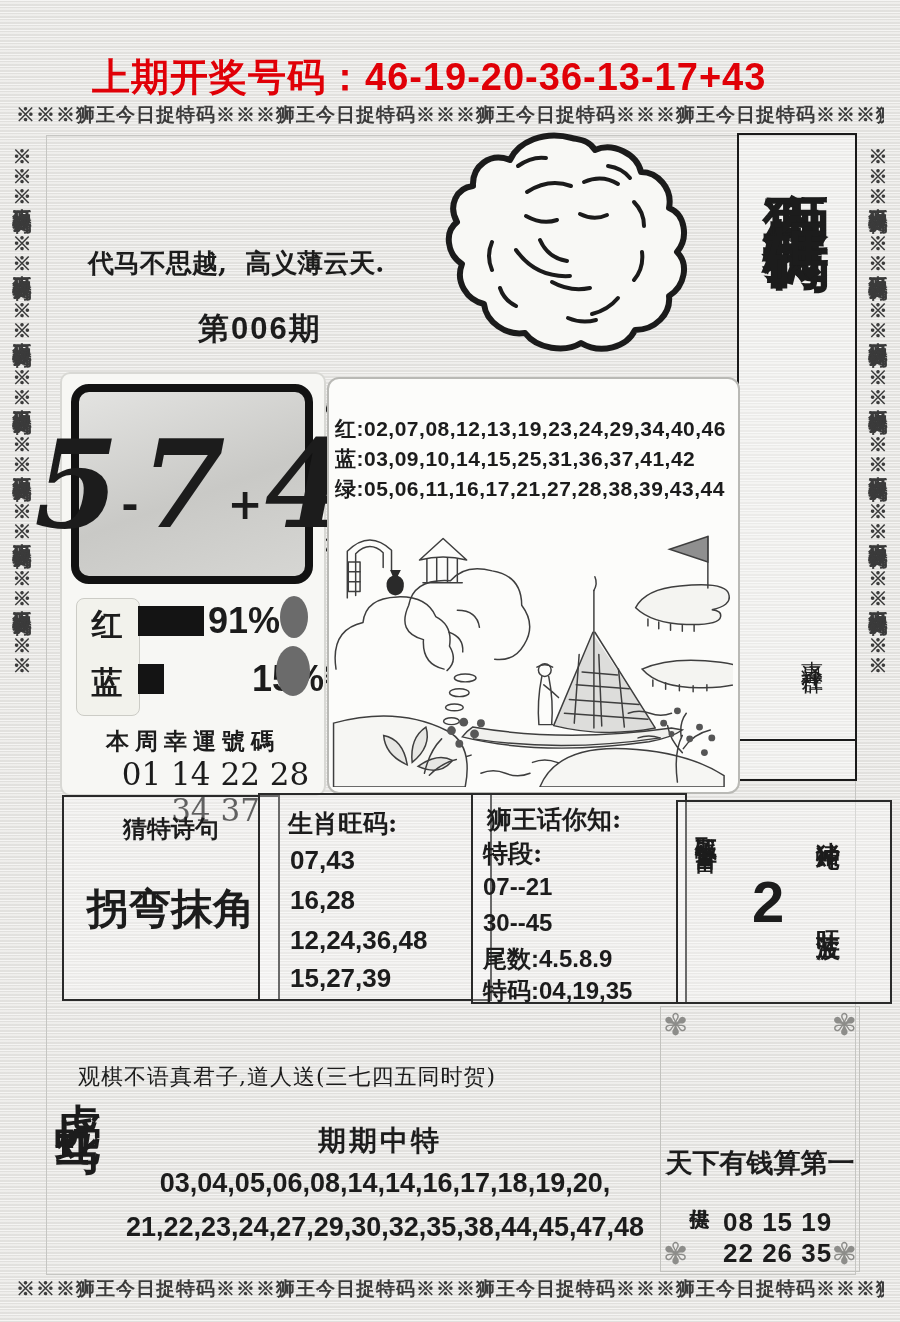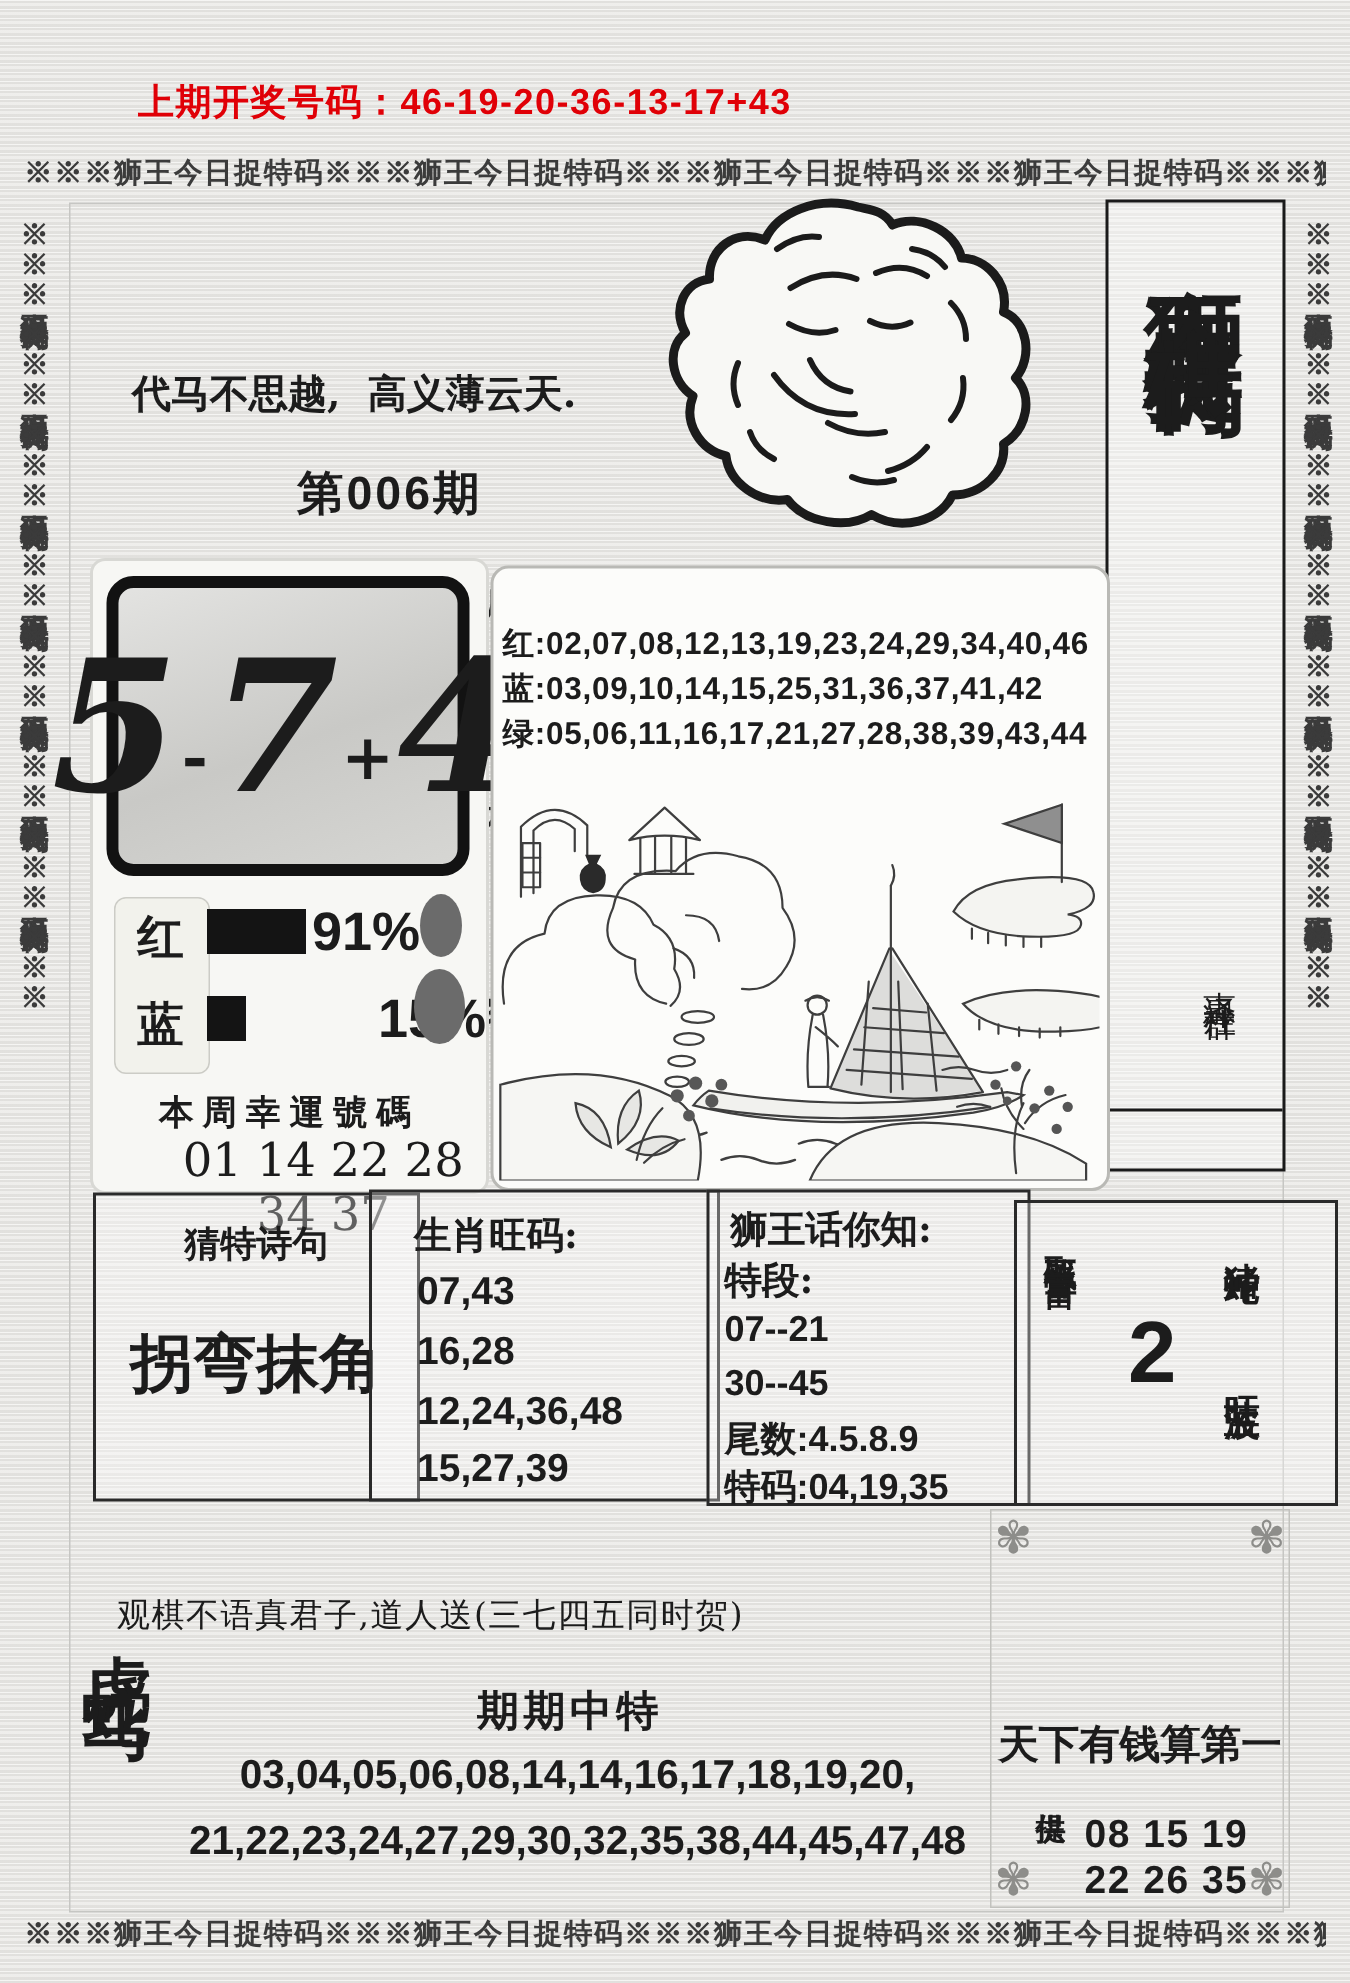--- a/index.html
+++ b/index.html
@@ -5,21 +5,21 @@
   html,body{margin:0;padding:0;}
   .page{position:relative;width:900px;height:1322px;overflow:hidden;color:#1c1c1c;
     font-family:"Liberation Sans",sans-serif;
     background:#e9e8e5;
     background-image:repeating-linear-gradient(180deg,
       rgba(255,255,255,.55) 0 1px, rgba(120,120,120,.07) 1px 2px,
       rgba(255,255,255,.25) 2px 4px, rgba(90,90,90,.05) 4px 6px);}
   .serif{font-family:"DejaVu Serif",serif;}
   .abs{position:absolute;}
   
-  .red-header{left:92px;top:52px;font-size:24px;font-weight:bold;color:#e00007;letter-spacing:1px;}
+  .red-header{left:92px;top:52px;font-size:38px;font-weight:bold;color:#e00007;letter-spacing:1px;}
   
   .btext{color:#3b3b3b;font-size:19px;font-weight:bold;letter-spacing:1px;overflow:hidden;white-space:nowrap;}
   .b-top{left:16px;top:102px;width:868px;height:26px;}
   .b-bottom{left:16px;top:1276px;width:868px;height:26px;}
   .b-col{top:134px;width:32px;height:1140px;writing-mode:vertical-rl;text-orientation:upright;white-space:normal;line-height:32px;}
   .b-left{left:6px;} .b-right{left:862px;}
   .inner-frame{left:46px;top:135px;width:808px;height:1138px;border:1px solid #c6c6c3;}
   
   .poem{left:88px;top:148px;font-size:26px;font-weight:bold;line-height:46px;white-space:pre;}
   
@@ -51,21 +51,21 @@
   
   .pic-box{left:327px;top:377px;width:409px;height:413px;border:2px solid #b9b9b5;border-radius:12px;background:#fcfcfa;}
   .code-title{position:absolute;left:0;right:0;top:6px;text-align:center;font-size:23px;font-weight:bold;}
   .code-row{position:absolute;left:6px;font-size:21px;font-weight:bold;letter-spacing:.5px;white-space:nowrap;}
   .scene{position:absolute;left:3px;top:128px;width:401px;height:280px;}
   
   .box{border:2px solid #2a2a2a;background:rgba(255,255,255,.30);padding-left:32px;}
   .boxA{left:62px;top:795px;width:182px;height:202px;}
   .boxA .t{position:absolute;left:0;right:0;top:16px;text-align:center;font-size:24px;font-weight:bold;}
   .boxA .big{position:absolute;left:0;right:0;top:84px;text-align:center;font-size:42px;font-weight:bold;}
-  .boxB{left:246px;top:793px;width:198px;height:204px;}
+  .boxB{left:258px;top:793px;width:198px;height:204px;}
   .boxB .t{position:absolute;left:28px;top:12px;font-size:25px;font-weight:bold;}
   .boxB .ln{position:absolute;left:30px;font-size:26px;font-weight:bold;}
   .boxC{left:471px;top:793px;width:180px;height:207px;}
   .boxC .t{position:absolute;left:14px;top:8px;font-size:25px;font-weight:bold;}
   .boxC .ln{position:absolute;left:10px;font-size:24px;font-weight:bold;}
   .boxD{left:676px;top:800px;width:180px;height:200px;}
   .vtext{writing-mode:vertical-rl;text-orientation:upright;}
   .boxD .left{position:absolute;left:14px;top:18px;font-size:22px;font-weight:bold;letter-spacing:2px;}
   .boxD .num{position:absolute;left:74px;top:66px;font-size:58px;font-weight:bold;}
   .boxD .rt{position:absolute;left:134px;top:20px;font-size:24px;font-weight:bold;letter-spacing:2px;}

